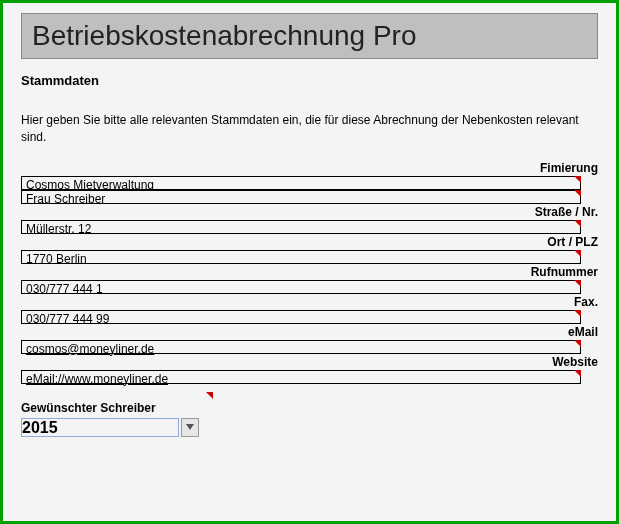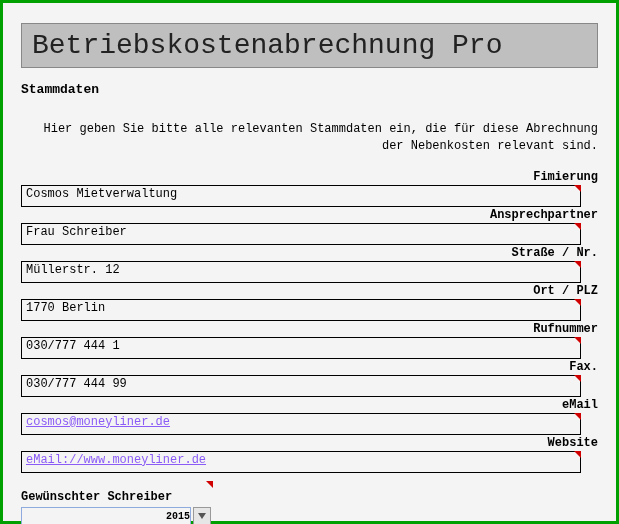--- a/index.html
+++ b/index.html
@@ -7,66 +7,64 @@
     margin: 0;
     padding: 0;
     font-family: Arial, sans-serif;
     background: #fff;
   }
   .page {
     width: 619px;
     height: 524px;
     border: 3px solid #00a000;
     background: #f4f4f4;
-    padding: 20px 18px;
-    position: relative;
-    font-family: Liberation Mono, monospace;
+    padding: 10px 18px;
+    position: relative;
   }
   .title-bar {
     background: #bfbfbf;
     border: 1px solid #888;
     padding: 6px 10px;
     font-size: 28px;
     font-weight: normal;
     color: #222;
     margin-bottom: 14px;
   }
   .section-title {
     font-weight: bold;
     font-size: 13px;
     margin-bottom: 24px;
   }
   .intro {
     font-size: 12px;
     line-height: 1.4;
     margin-bottom: 14px;
-    text-align: right;
   }
   .field-block {
     margin-bottom: 0;
   }
   .field-label {
     font-weight: bold;
     font-size: 12px;
     padding: 1px 0 1px 0;
     position: relative;
     text-align: right;
   }
   .field-value-row {
     position: relative;
     border: 1px solid #000;
     background: #f4f4f4;
     font-size: 12px;
     padding: 1px 4px;
-    height: 22px;
+    height: 14px;
     line-height: 15px;
     width: 560px;
   }
   .link {
-    color: #8b5cf6;
+    color: #000000;
     text-decoration: underline;
   }
   .comment-mark {
     position: absolute;
     top: -1px;
     right: -1px;
     width: 0;
     height: 0;
     border-top: 7px solid #d00000;
     border-left: 7px solid transparent;
@@ -88,25 +86,25 @@
     position: relative;
     width: 180px;
   }
   .period-row {
     display: flex;
     align-items: center;
     margin-top: 2px;
   }
   .period-cell {
     border: 1px solid #8faadc;
-    width: 170px;
+    width: 158px;
     height: 19px;
-    font-size: 10px;
-    font-weight: bold;
-    text-align: right;
+    font-size: 16px;
+    font-weight: bold;
+    text-align: left;
     line-height: 17px;
     background: #f4f4f4;
   }
   .dropdown-btn {
     width: 18px;
     height: 19px;
     border: 1px solid #999;
     background: #e6e6e6;
     margin-left: 2px;
     display: flex;
@@ -128,23 +126,20 @@
 
   <div class="field-block">
     <div class="field-label">Fimierung</div>
     <div class="field-value-row">
       <span>Cosmos Mietverwaltung</span>
       <span class="comment-mark"></span>
     </div>
   </div>
 
   <div class="field-block">
-    <div class="field-label" style="position:relative">
-      <span>Ansprechpartner</span>
-    </div>
     <div class="field-value-row">
       <span>Frau Schreiber</span>
       <span class="comment-mark"></span>
     </div>
   </div>
 
   <div class="field-block">
     <div class="field-label">Straße / Nr.</div>
     <div class="field-value-row">
       <span>Müllerstr. 12</span>

